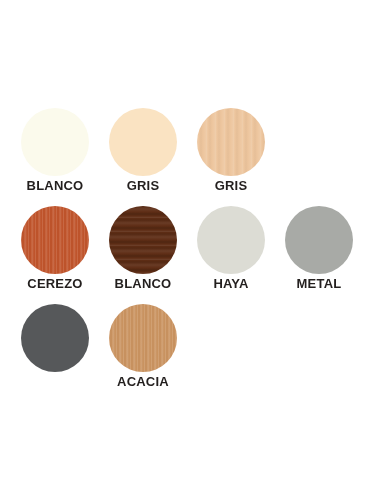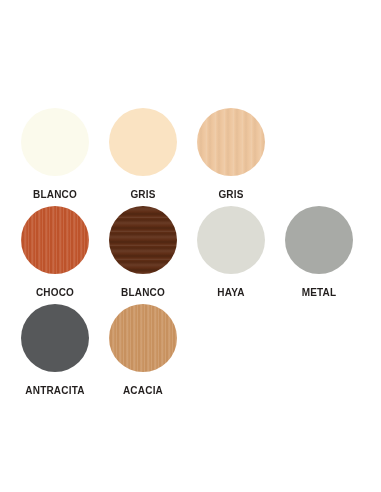--- a/index.html
+++ b/index.html
@@ -102,22 +102,22 @@
       rgba(0,0,0,0.00) 3px,
       rgba(0,0,0,0.055) 6px,
       rgba(0,0,0,0.00) 9px,
       rgba(255,255,255,0.08) 13px
     );
   }
 
   .grain-none { background-image: none; }
 
   .swatch-label {
-    margin-top: 13px;
-    font-size: 10px;
+    margin-top: 4px;
+    font-size: 13px;
     font-weight: bold;
     color: #231f1e;
     letter-spacing: 0.2px;
     text-align: center;
     line-height: 12px;
     white-space: nowrap;
   }
 </style>
 </head>
 <body style="background: rgb(255, 255, 255);">
@@ -146,21 +146,21 @@
       <div class="swatch-label" style="color: rgb(35, 31, 30);">GRIS</div>
     </div>
 
   </div>
 
   <div class="swatch-row">
     <div class="swatch-cell">
       <div class="swatch-disc" style="background: rgb(193, 85, 44);">
         <div class="grain grain-vertical-fine"></div>
       </div>
-      <div class="swatch-label" style="color: rgb(35, 31, 30);">CHOCO</div>
+      <div class="swatch-label" style="color: rgb(35, 31, 30);">CEREZO</div>
     </div>
 
     <div class="swatch-cell">
       <div class="swatch-disc" style="background: rgb(94, 45, 21);">
         <div class="grain grain-horizontal-strong"></div>
       </div>
       <div class="swatch-label" style="color: rgb(35, 31, 30);">BLANCO</div>
     </div>
 
     <div class="swatch-cell">
@@ -176,21 +176,20 @@
       </div>
       <div class="swatch-label" style="color: rgb(35, 31, 30);">METAL</div>
     </div>
   </div>
 
   <div class="swatch-row">
     <div class="swatch-cell">
       <div class="swatch-disc" style="background: rgb(86, 88, 90);">
         <div class="grain grain-none"></div>
       </div>
-      <div class="swatch-label" style="color: rgb(35, 31, 30);">ANTRACITA</div>
     </div>
 
 
     <div class="swatch-cell">
       <div class="swatch-disc" style="background: rgb(203, 148, 97);">
         <div class="grain grain-vertical-fine"></div>
       </div>
       <div class="swatch-label" style="color: rgb(35, 31, 30);">ACACIA</div>
     </div>
   </div>

